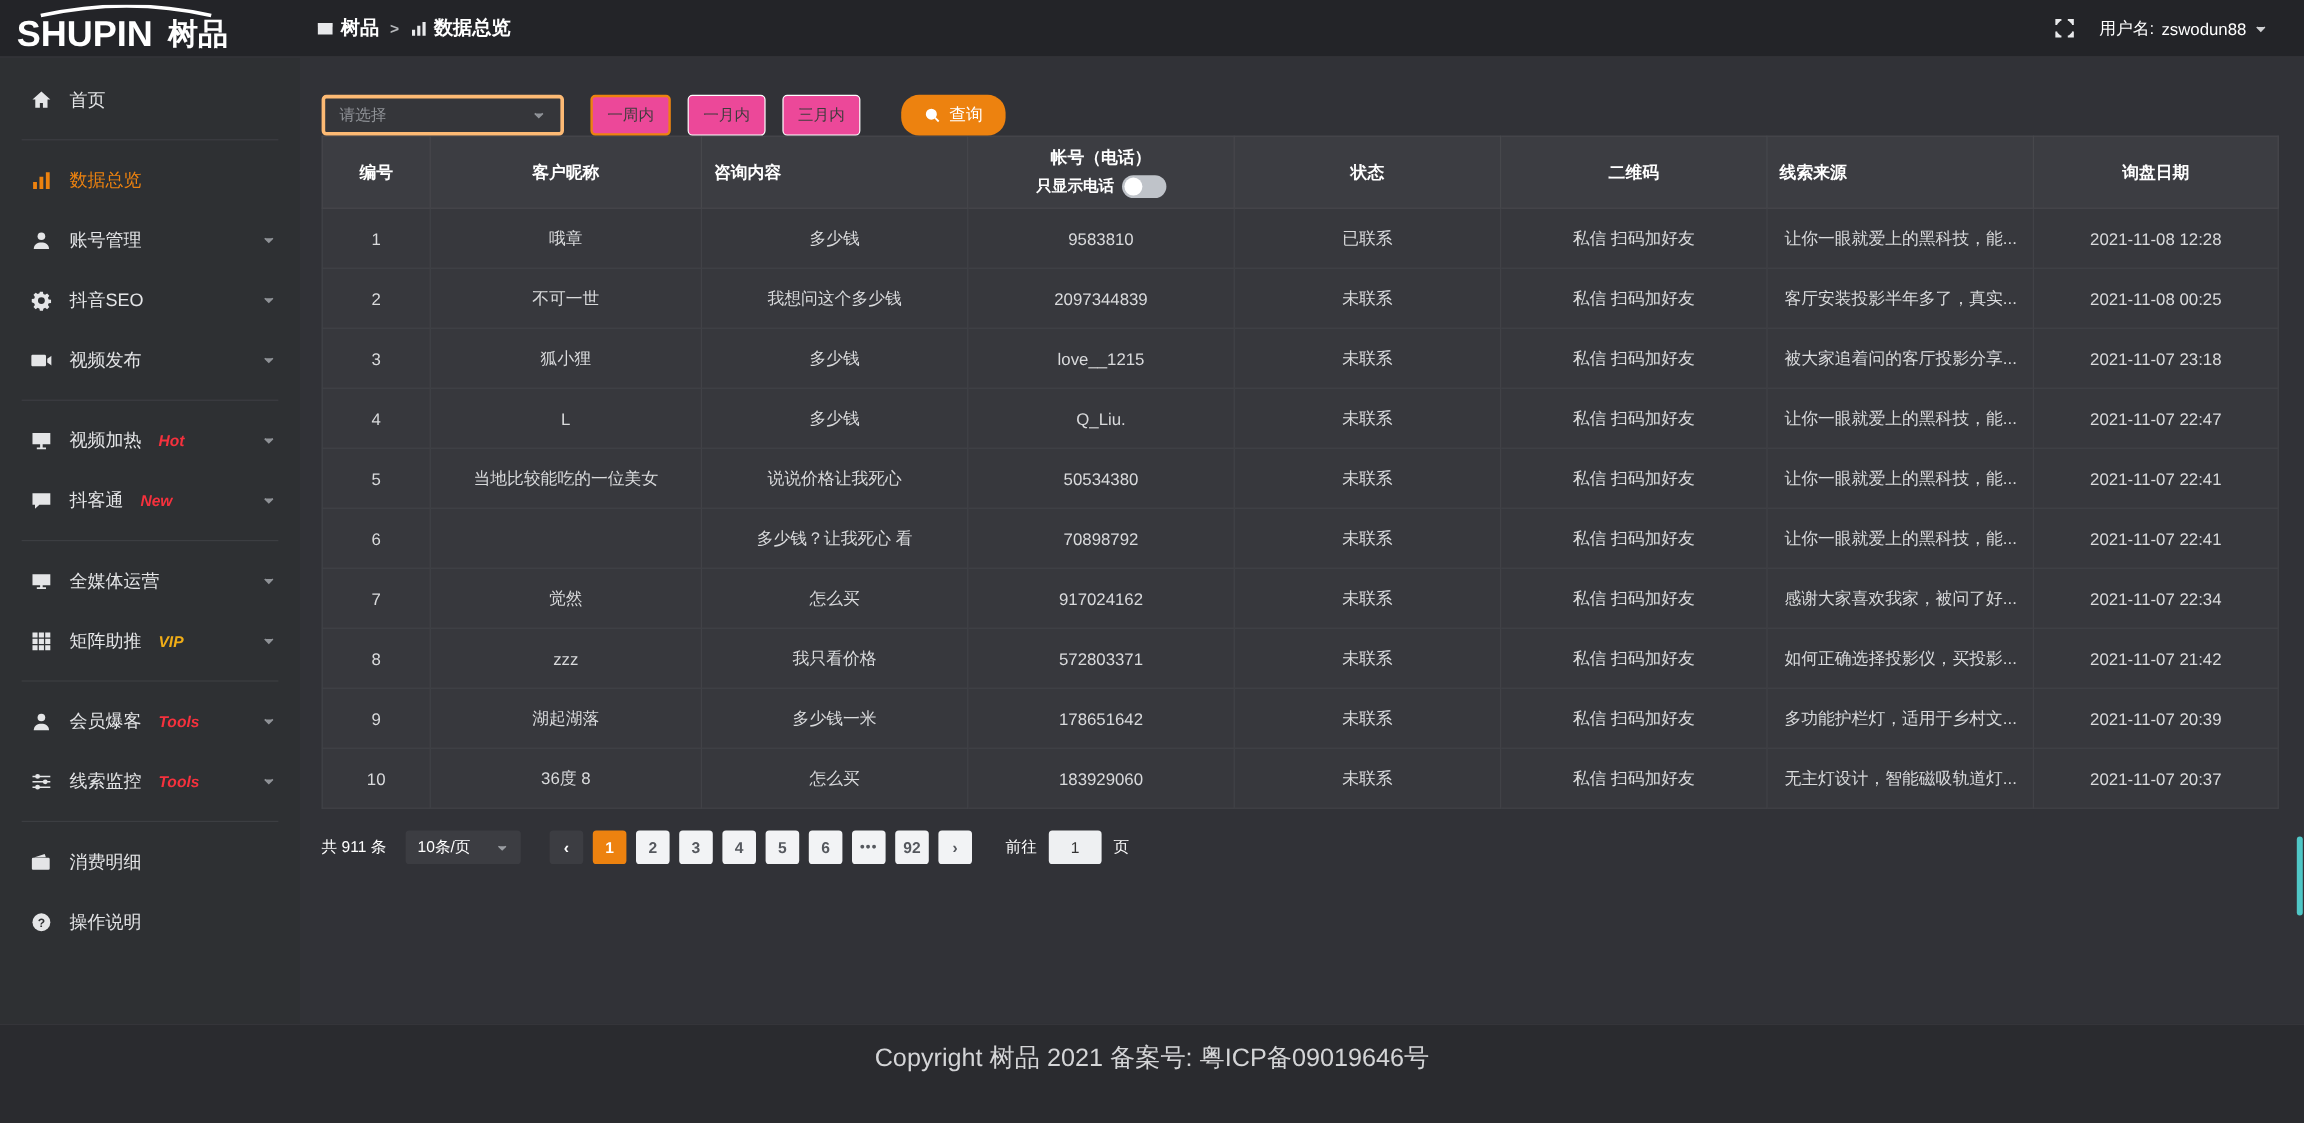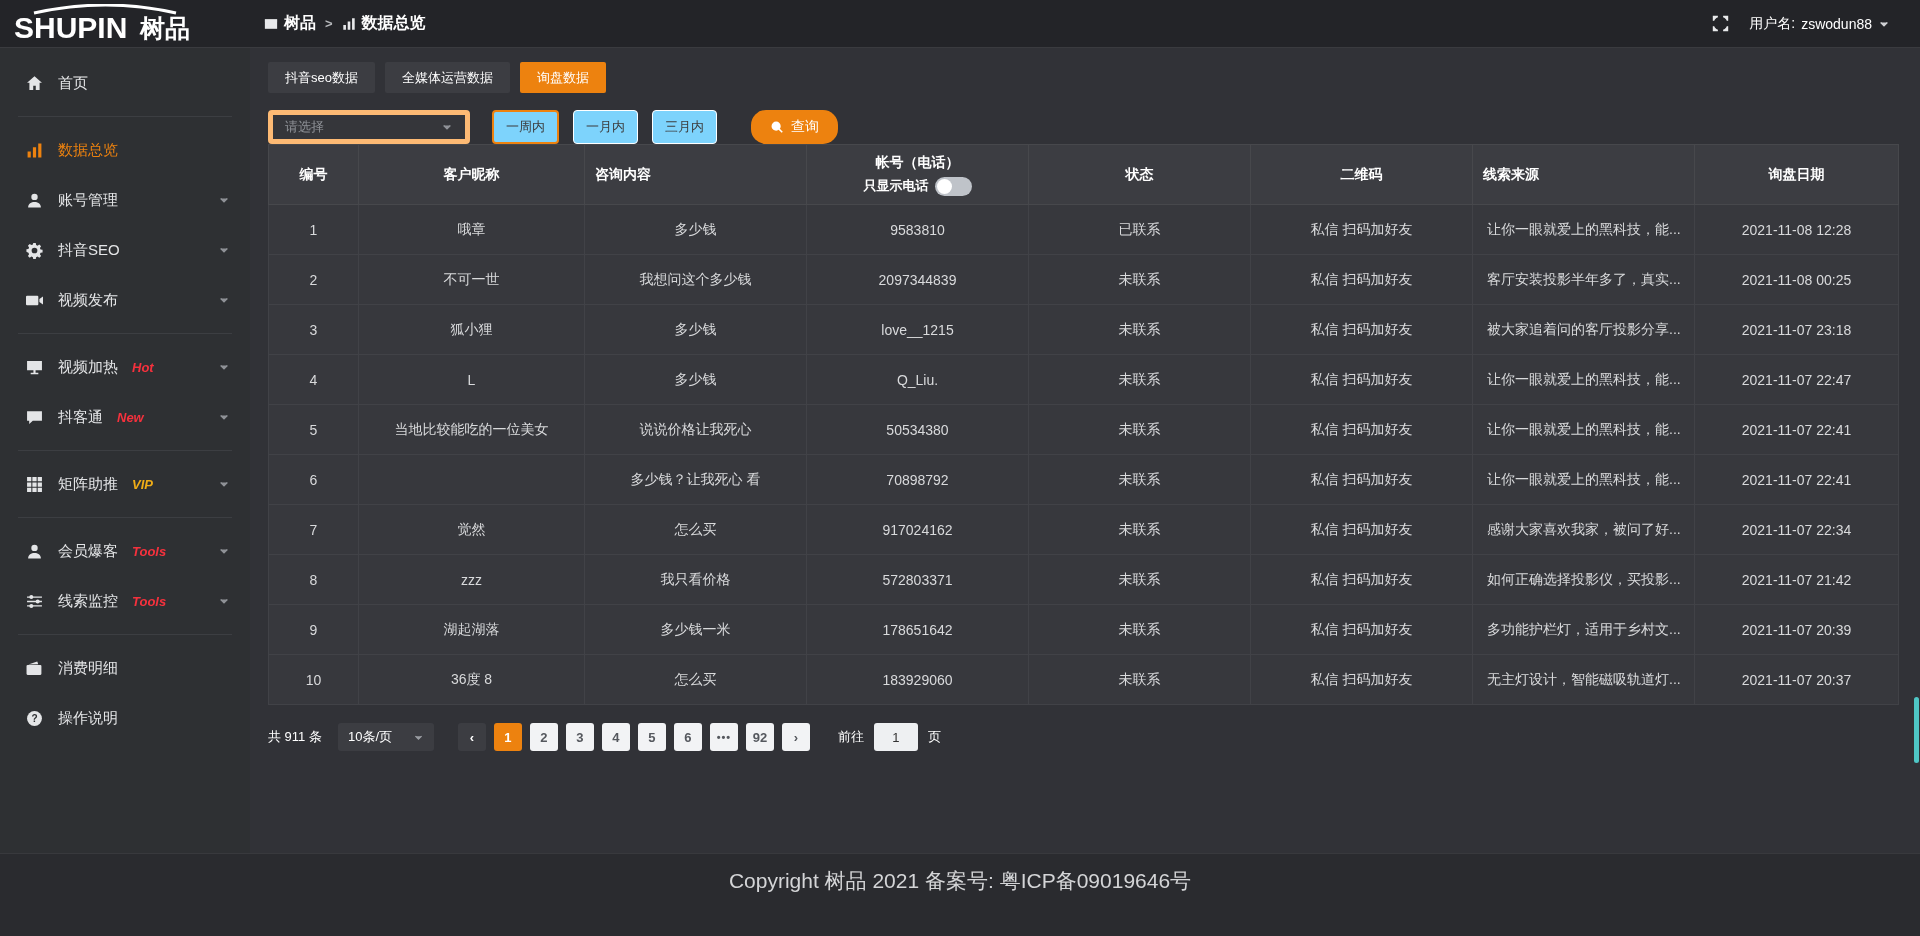--- a/index.html
+++ b/index.html
@@ -52,28 +52,28 @@
   .tabs { display:flex; gap:10px; }
   .tab {
     height:31px; padding:0 17px; background:#3c3d42; color:#ffffff;
     font-size:13px; border:none; border-radius:2px; display:flex; align-items:center;
     cursor:pointer; font-family:inherit;
   }
   .tab.active { background:#ed820f; }
 
   .filterbar { display:flex; align-items:center; margin-top:17px; }
   .select {
-    width:202px; height:34px; background:#35363a; border:5px solid #fdba74;
+    width:202px; height:34px; background:#35363a; border:3px solid #fdba74;
     border-radius:4px; display:flex; align-items:center; padding:0 12px;
     color:#8f9297; font-size:13px; cursor:pointer;
   }
   .select .chev { margin-left:auto; width:12px; height:12px; color:#8f9297; }
   .range-btn {
     height:34px; min-width:64px; padding:0 12px; margin-left:14px;
-    background:#7dd3fc; color:#3c3c3c; font-size:13px; border-radius:4px;
+    background:#ec4899; color:#3c3c3c; font-size:13px; border-radius:4px;
     border:1px solid #ffffff; display:flex; align-items:center; justify-content:center;
     cursor:pointer; font-family:inherit;
   }
   .range-btn:first-of-type { margin-left:22px; }
   .range-btn.selected { border:2px solid #ed820f; }
   .search-btn {
     height:34px; padding:0 19px; margin-left:34px; background:#ed820f; color:#fff;
     border:none; border-radius:15px; display:flex; align-items:center; gap:7px;
     font-size:14px; cursor:pointer; font-family:inherit;
   }
@@ -281,20 +281,34 @@
       </span>
     <span class="side-label">抖客通</span>
     <span class="side-badge red">New</span>
     <span class="icon side-chevron">
         <svg viewBox="0 0 16 16" fill="none" stroke="currentColor" stroke-width="1.7">
           <path d="M3.5 6l4.5 4.5L12.5 6"></path>
         </svg>
       </span>
   </div>
 <div class="side-divider"></div>
+  <div class="side-item">
+    <span class="icon side-icon">
+        <svg viewBox="0 0 16 16">
+          <path d="M1 2.4h14V11H9v1.6h2.6V14H4.4v-1.4H7V11H1z"></path>
+        </svg>
+      </span>
+    <span class="side-label">全媒体运营</span>
+
+    <span class="icon side-chevron">
+        <svg viewBox="0 0 16 16" fill="none" stroke="currentColor" stroke-width="1.7">
+          <path d="M3.5 6l4.5 4.5L12.5 6"></path>
+        </svg>
+      </span>
+  </div>
 
   <div class="side-item">
     <span class="icon side-icon">
         <svg viewBox="0 0 16 16">
           <path d="M1 1h4v4H1zM6 1h4v4H6zM11 1h4v4h-4zM1 6h4v4H1zM6 6h4v4H6zM11 6h4v4h-4zM1 11h4v4H1zM6 11h4v4H6zM11 11h4v4h-4z"></path>
         </svg>
       </span>
     <span class="side-label">矩阵助推</span>
     <span class="side-badge gold">VIP</span>
     <span class="icon side-chevron">
@@ -356,33 +370,20 @@
           <text x="8" y="11.4" text-anchor="middle" font-size="9.5" font-weight="bold" fill="#2e3033">?</text>
         </svg>
       </span>
     <span class="side-label">操作说明</span>
 
   </div>
 </aside>
 
 <main class="main">
 
-  <div class="tabs">
-    <button class="tab">
-        <span>抖音seo数据</span>
-      </button>
-
-    <button class="tab">
-        <span>全媒体运营数据</span>
-      </button>
-
-    <button class="tab active">
-        <span>询盘数据</span>
-      </button>
-  </div>
 
   <div class="filterbar">
     <div class="select">
       <span>请选择</span>
       <span class="icon chev">
           <svg viewBox="0 0 16 16" fill="none" stroke="currentColor" stroke-width="1.7">
             <path d="M3.5 6l4.5 4.5L12.5 6"></path>
           </svg>
         </span>
     </div>

